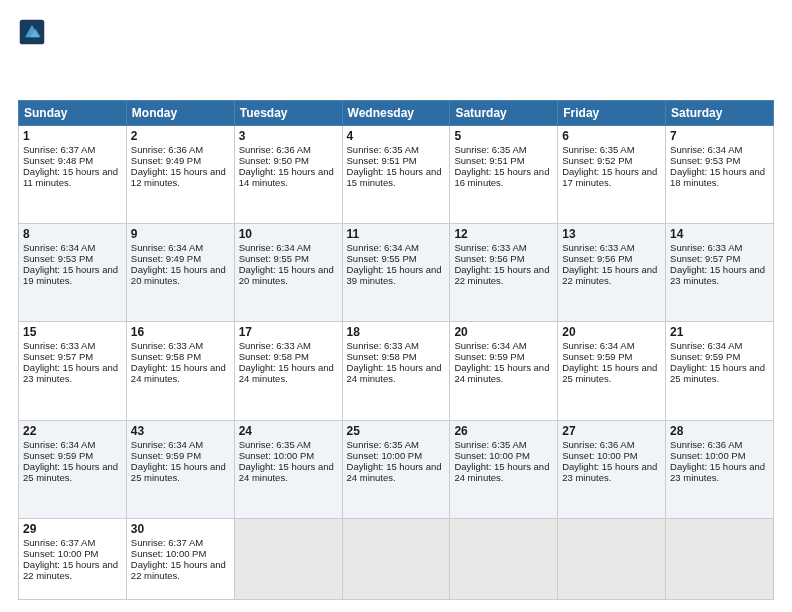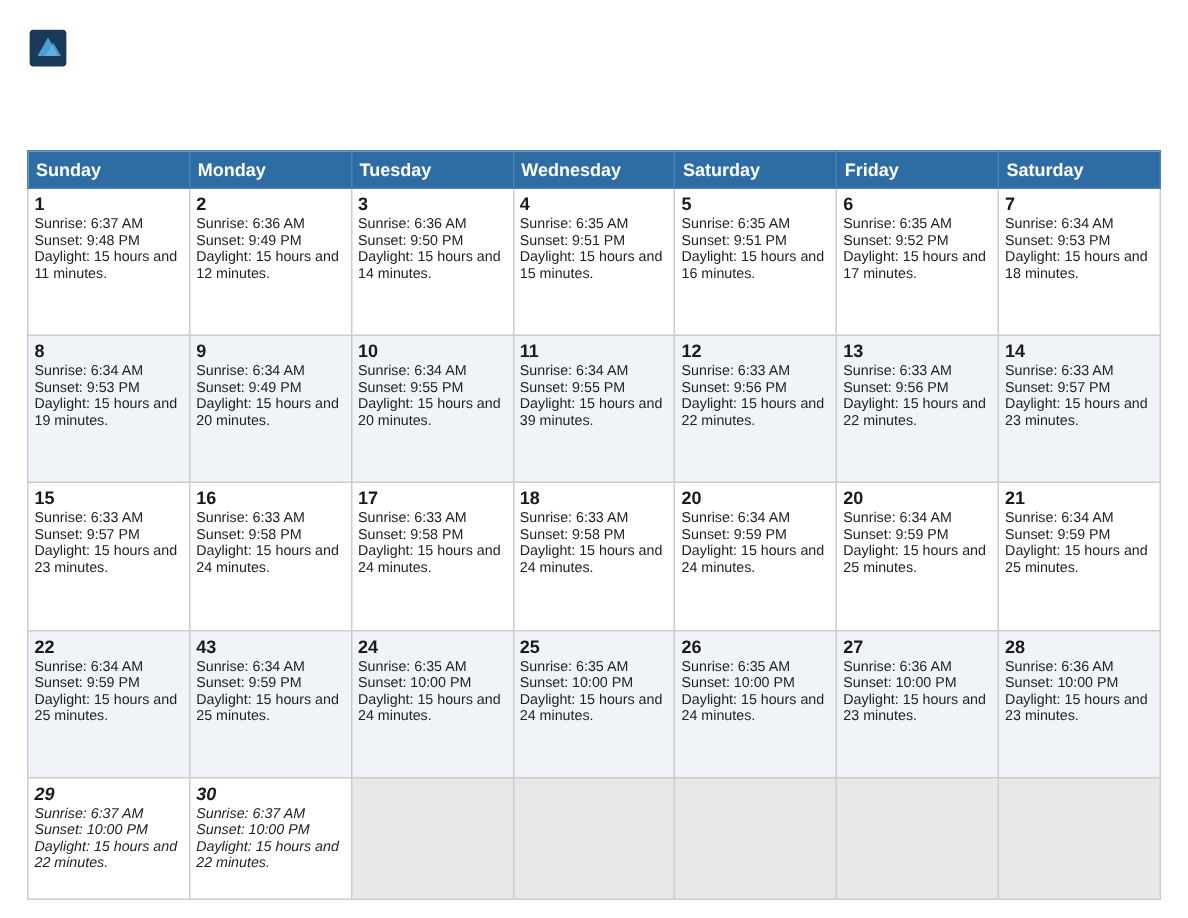--- a/index.html
+++ b/index.html
@@ -85,21 +85,20 @@
       font-weight: bold;
       color: #1a1a1a;
       display: block;
       margin-bottom: 1px;
     }
     .empty-cell {
       background: #e8e8e8 !important;
     }
     .last-row td {
       height: 65px;
-      font-style: italic;
     }
   </style>
 </head>
 <body>
 
 <div class="page">
   <div class="header-row">
     <div class="logo">
       <svg class="logo-icon" viewBox="0 0 32 32">
         <rect x="2" y="2" width="28" height="28" rx="3" fill="#1a3a5c"></rect>

